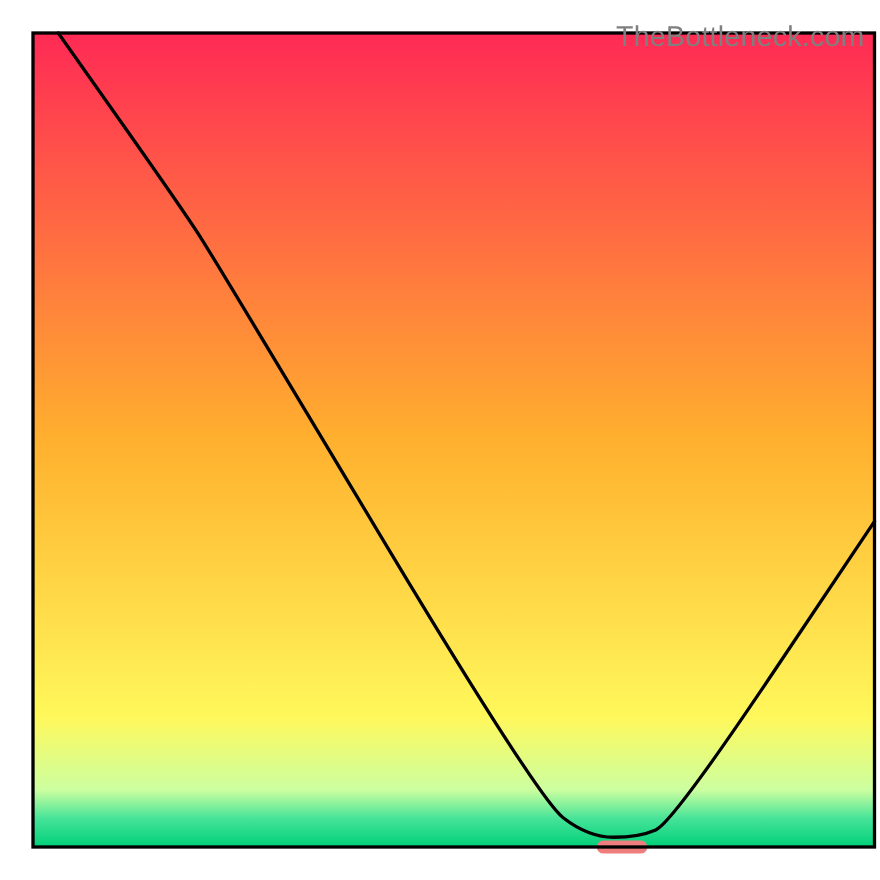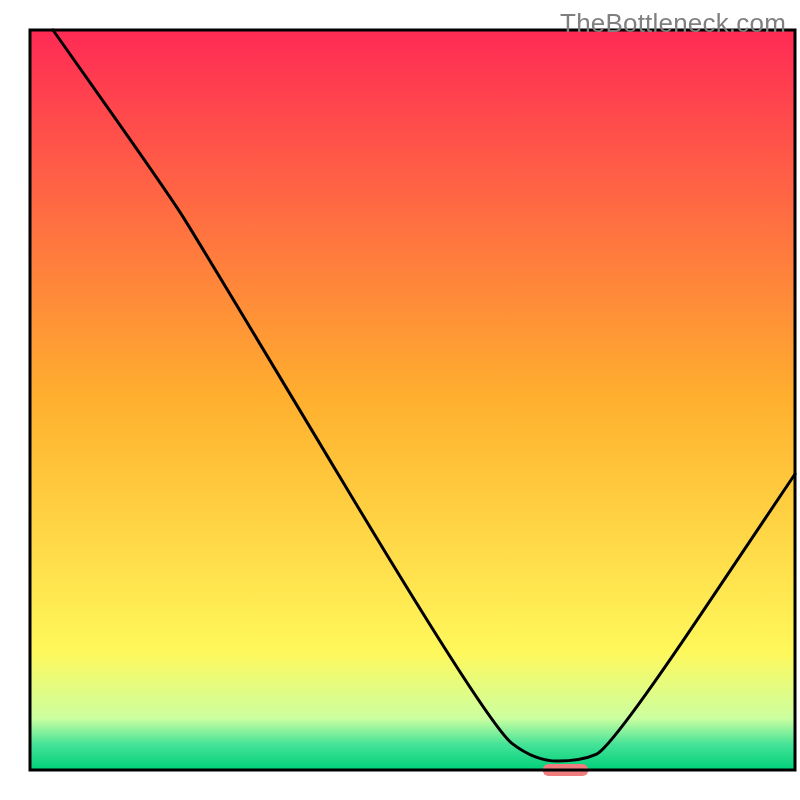--- a/index.html
+++ b/index.html
@@ -10,21 +10,21 @@
     background: #ffffff;
     font-family: Arial, Helvetica, sans-serif;
   }
   .chart-container {
     position: relative;
     width: 800px;
     height: 800px;
   }
   .watermark {
     position: absolute;
-    top: 8px;
+    top: 18px;
     right: 14px;
     color: #7f7f7f;
     font-size: 26px;
     letter-spacing: 0.2px;
     z-index: 3;
   }
   svg.plot {
     position: absolute;
     left: 0;
     top: 0;

